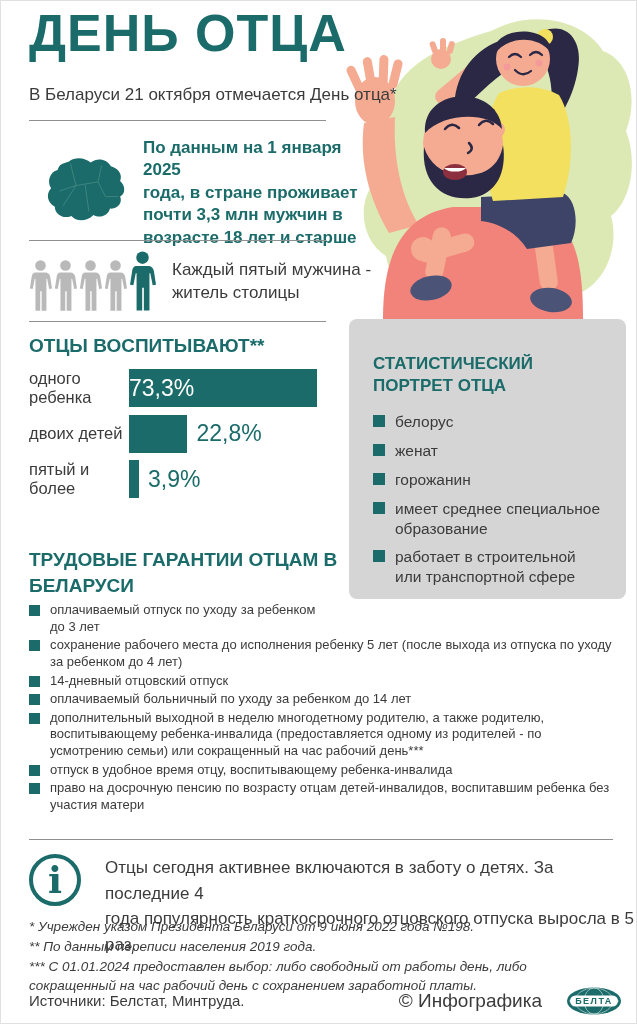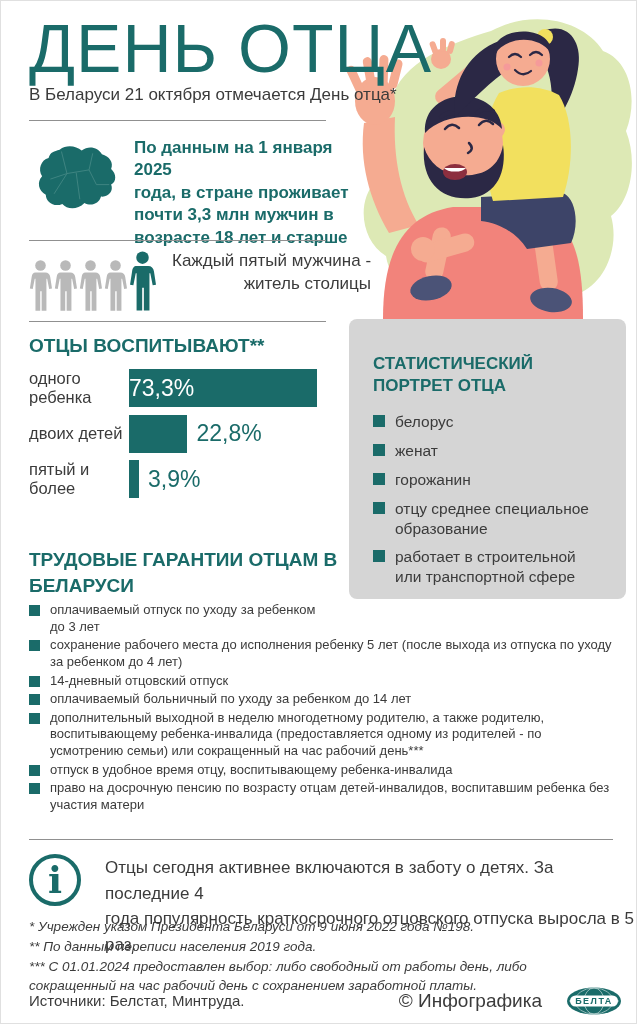--- a/index.html
+++ b/index.html
@@ -3,38 +3,38 @@
 <meta charset="utf-8">
 <style>
   html,body{margin:0;padding:0;background:#ffffff;}
   .page{
     position:relative;width:637px;height:1024px;background:#fff;
     border:1px solid #e0e0e0;box-sizing:border-box;overflow:hidden;
     font-family:"Liberation Sans","DejaVu Sans",sans-serif;color:var(--text,#3b3b3b);
   }
   .pre{white-space:pre-line;}
   
-  .title{position:absolute;left:28px;top:8px;font-size:68px;font-weight:normal;letter-spacing:1px;color:var(--accent,#1a6b69);}
+  .title{position:absolute;left:28px;top:2px;font-size:52px;font-weight:bold;letter-spacing:1px;color:var(--accent,#1a6b69);}
   .subtitle{position:absolute;left:28px;top:84px;font-size:17px;}
   .sep{position:absolute;left:28px;height:1px;background:#909090;}
   .sep1{top:119px;width:297px;}
   .sep2{top:239px;width:297px;}
   .sep3{top:320px;width:297px;}
   .sep4{top:838px;width:584px;}
   
   #illustration{position:absolute;left:330px;top:0;width:307px;height:318px;}
   
-  .fact-map{position:absolute;left:31px;top:134px;display:flex;}
+  .fact-map{position:absolute;left:40px;top:134px;display:flex;align-items:center;}
   .fact-map-text{margin-left:10px;width:238px;font-weight:bold;color:var(--accent,#1a6b69);font-size:17px;line-height:1.32;padding-top:2px;}
   
   .fact-people{position:absolute;left:28px;top:246px;display:flex;align-items:flex-end;}
   .people-icons{display:flex;align-items:flex-end;gap:2px;}
   .person{width:23px;height:58px;fill:#b9b9b9;}
   .person.big{width:27px;height:67px;fill:var(--accent,#1a6b69);}
-  .fact-people-text{margin-left:16px;font-size:17px;line-height:1.35;margin-bottom:18px;text-align:right;}
+  .fact-people-text{margin-left:16px;font-size:17px;line-height:1.35;margin-bottom:9px;}
   
   .chart-title{position:absolute;left:28px;top:334px;font-size:19px;font-weight:bold;color:var(--accent,#1a6b69);}
   #chart-rows{position:absolute;left:28px;top:368px;width:312px;}
   .chart-row{display:flex;align-items:center;margin-bottom:7px;}
   .chart-label{width:100px;flex:none;font-size:16.5px;line-height:1.18;color:var(--text,#3b3b3b);}
   .chart-bar-area{display:flex;align-items:center;}
   .chart-bar{height:38px;background:var(--accent,#1a6b69);display:flex;align-items:center;justify-content:flex-start;flex:none;}
   .val{font-size:23px;white-space:nowrap;}
   .val.inside{color:#fff;padding-right:9px;}
   .val.outside{color:var(--accent,#1a6b69);margin-left:9px;}
@@ -221,21 +221,21 @@
           <span>женат</span>
         </div>
 
         <div class="p-item">
           <span class="sq"></span>
           <span>горожанин</span>
         </div>
 
         <div class="p-item">
           <span class="sq"></span>
-          <span>отцу среднее специальное образование</span>
+          <span>имеет среднее специальное образование</span>
         </div>
 
         <div class="p-item">
           <span class="sq"></span>
           <span>работает в строительной или транспортной сфере</span>
         </div>
       </div>
   </div>
 
   <div class="guarantees-title">ТРУДОВЫЕ ГАРАНТИИ ОТЦАМ В БЕЛАРУСИ</div>

